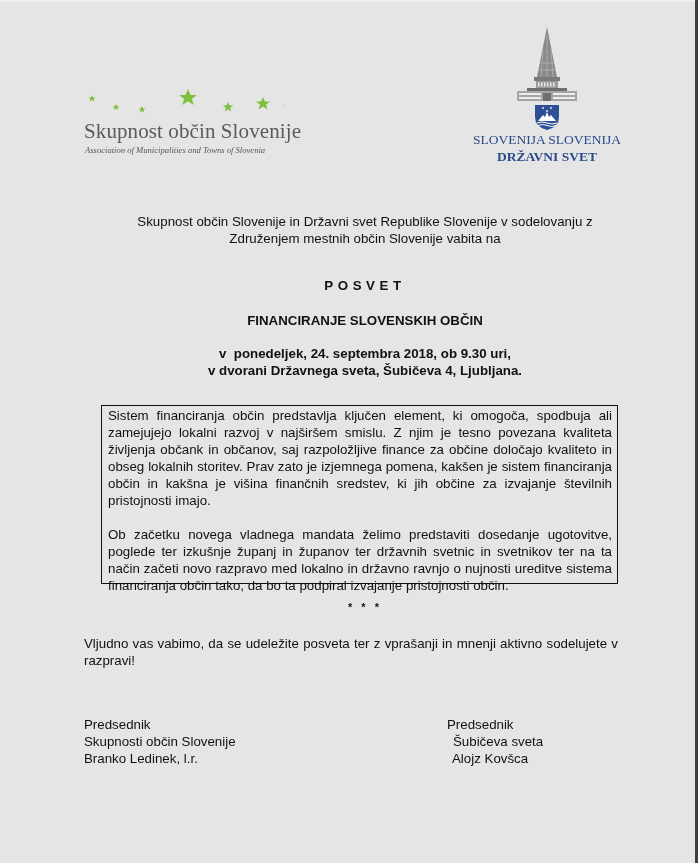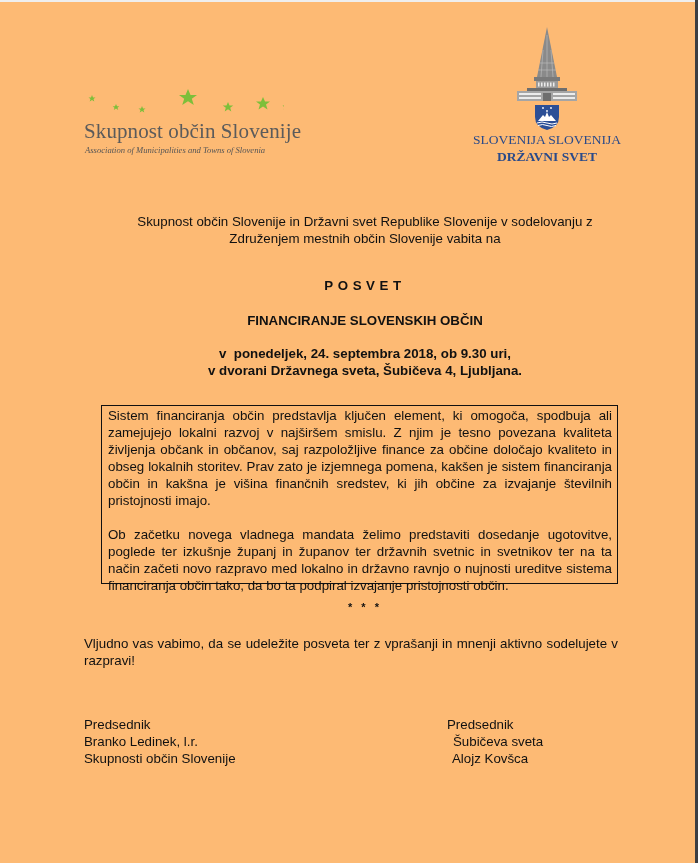--- a/index.html
+++ b/index.html
@@ -1,21 +1,21 @@
 <!DOCTYPE html>
 <html><head>
 <meta charset="utf-8">
 <style>
   html, body { margin:0; padding:0; }
   body {
     width:698px; height:863px; overflow:hidden; position:relative;
     background:#fdfdfd;
     font-family:"Liberation Sans", sans-serif; color:#111;
   }
-  .page { position:absolute; left:0; top:0; width:695px; height:863px; background:#fdba74; }
+  .page { position:absolute; left:0; top:0; width:695px; height:863px; background:#e5e5e5; }
   .scrollbar { position:absolute; right:0; top:0; width:3px; height:863px; background:#3c3f43; }
   .topline { position:absolute; left:0; top:0; width:695px; height:2px; background:#efefef; }
 
   
   .sos-logo { position:absolute; left:84px; top:85px; width:220px; height:80px; }
   .sos-stars { position:absolute; left:0; top:0; width:200px; height:30px; }
   .sos-name { position:absolute; left:0; top:34px; font-family:"Liberation Serif", serif; font-size:21px; color:#5b5b5b; white-space:nowrap; letter-spacing:0.1px; }
   .sos-sub { position:absolute; left:1px; top:60px; font-family:"Liberation Serif", serif; font-style:italic; font-size:8.6px; color:#555; white-space:nowrap; }
 
   
@@ -131,22 +131,22 @@
     <p>Sistem financiranja občin predstavlja ključen element, ki omogoča, spodbuja ali zamejujejo lokalni razvoj v najširšem smislu. Z njim je tesno povezana kvaliteta življenja občank in občanov, saj razpoložljive finance za občine določajo kvaliteto in obseg lokalnih storitev. Prav zato je izjemnega pomena, kakšen je sistem financiranja občin in kakšna je višina finančnih sredstev, ki jih občine za izvajanje številnih pristojnosti imajo.</p>
     <p>Ob začetku novega vladnega mandata želimo predstaviti dosedanje ugotovitve, poglede ter izkušnje županj in županov ter državnih svetnic in svetnikov ter na ta način začeti novo razpravo med lokalno in državno ravnjo o nujnosti ureditve sistema financiranja občin tako, da bo ta podpiral izvajanje pristojnosti občin.</p>
   </div>
 
   <div class="center stars3">* * *</div>
 
   <div class="closing">Vljudno vas vabimo, da se udeležite posveta ter z vprašanji in mnenji aktivno sodelujete v razpravi!</div>
 
   <div class="sig sig-left">
     <div>Predsednik</div>
+    <div>Skupnosti občin Slovenije</div>
     <div>Branko Ledinek, l.r.</div>
-    <div>Skupnosti občin Slovenije</div>
   </div>
   <div class="sig sig-right">
     <div>Predsednik</div>
     <div class="l2">Šubičeva sveta</div>
     <div class="l3">Alojz Kovšca</div>
   </div>
 </div>
 
 <div class="scrollbar"></div>
 

